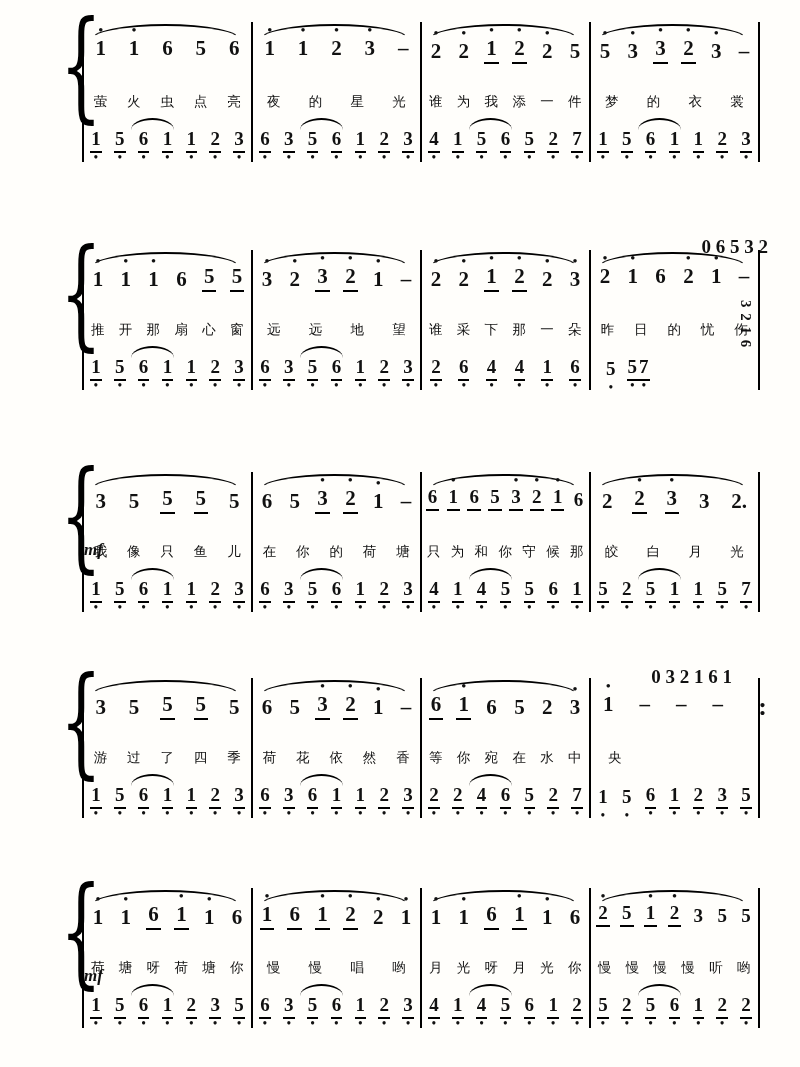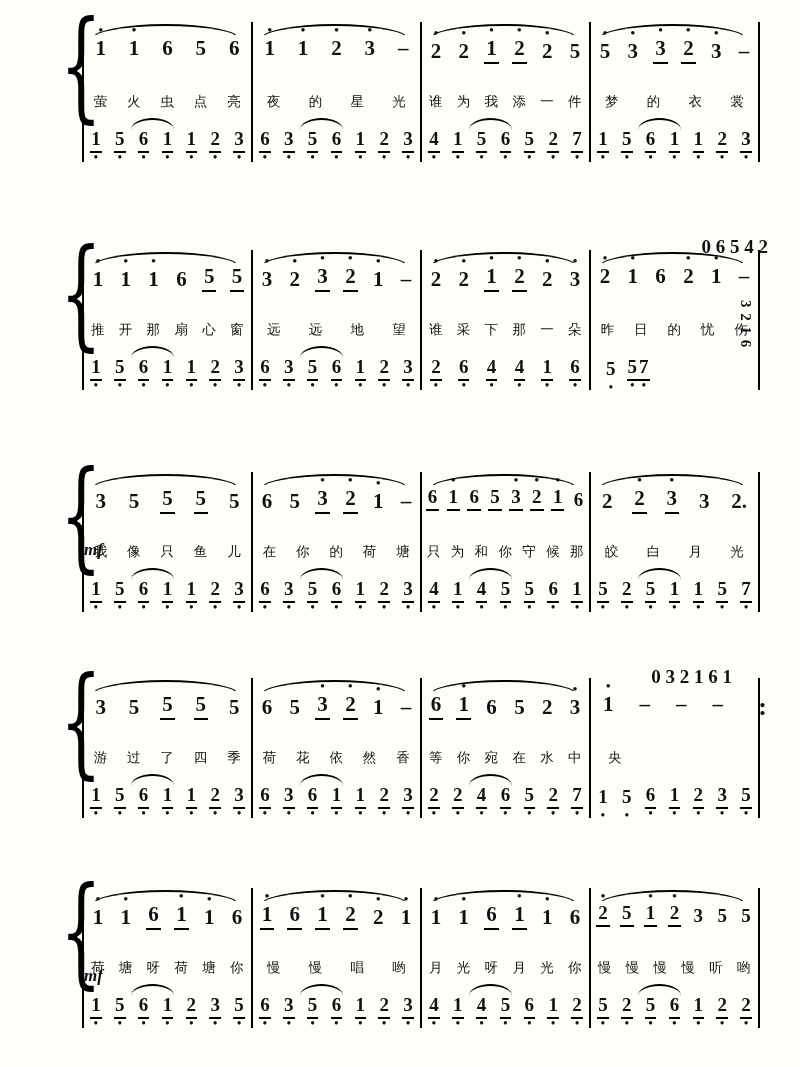--- a/index.html
+++ b/index.html
@@ -333,21 +333,21 @@
             <span class="an dn">2</span>
             <span class="an dn">3</span>
           </div>
         </div>
       </div>
 
     </div>
   </div>
 
   <div class="system" style="position:absolute; left:60px; top:250px;">
-    <div class="pickup" style="right:-8px; top:-14px;">0 6 5 4 2</div>
+    <div class="pickup" style="right:-8px; top:-14px;">0 6 5 3 2</div>
     <div class="brace">{</div>
     <div class="staff-row">
 
       <div class="measure">
         <div class="melody">
           <div class="slur"></div>
           <div class="notes">
             <span class="n up">1</span>
             <span class="n up">1</span>
             <span class="n up">1</span>

